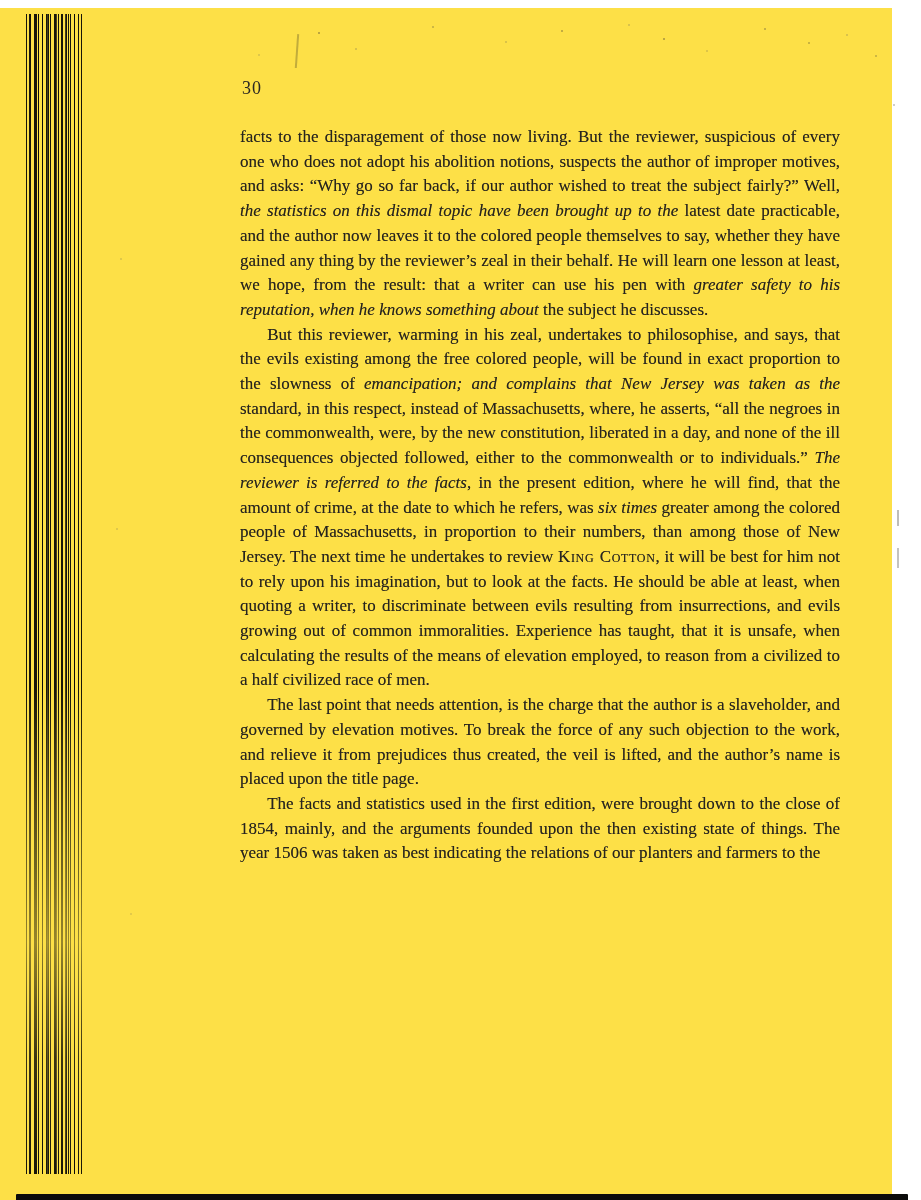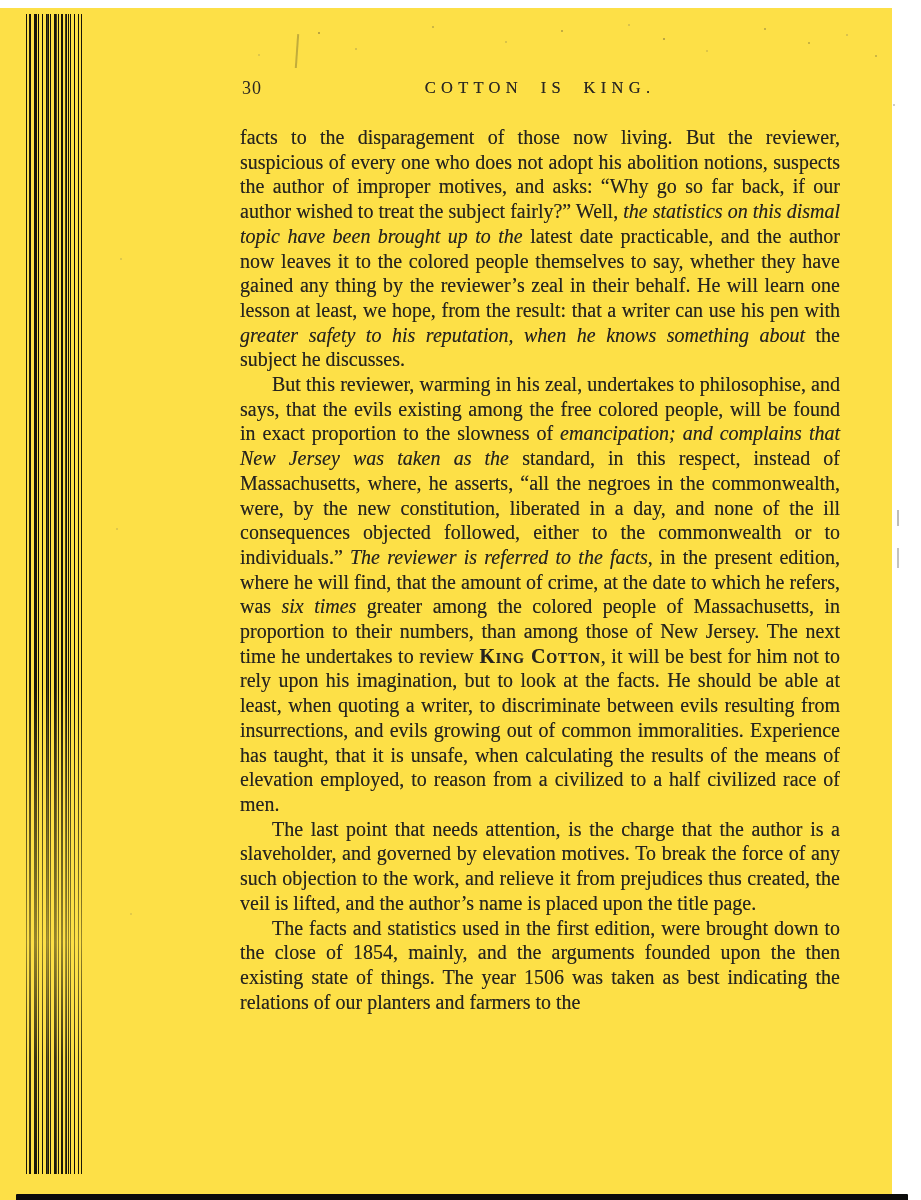--- a/index.html
+++ b/index.html
@@ -100,52 +100,51 @@
   .title {
     display: inline-block;
     font-size: 16.5px;
     letter-spacing: 0.32em;
     word-spacing: 0.5em;
     color: #2a2722;
     text-shadow: 0 0 0.5px rgba(40,36,30,0.6);
   }
   .body-text {
     margin-top: 21px;
-    font-size: 20px;
+    font-size: 17px;
     line-height: 24.7px;
     text-align: justify;
     text-shadow: 0 0 0.5px rgba(40,36,30,0.5);
   }
   .body-text p {
     margin: 0;
     padding: 0;
   }
   .body-text p.indent {
     text-indent: 1.6em;
   }
   .seg-n  { font-style: normal; }
   .seg-i  { font-style: italic; }
-  .seg-sc { font-variant: small-caps; letter-spacing: 0.04em; font-weight: bold; }
+  .seg-sc { font-variant: small-caps; letter-spacing: 0.04em; }
 </style>
 </head>
 <body>
 
 <div class="scan">
 
   <div class="binding"></div>
   <div class="speckles"></div>
   <div class="margin-mark mark-1"></div>
   <div class="margin-mark mark-2"></div>
   <div class="margin-mark mark-3"></div>
   <div class="bottom-edge"></div>
 
   <div class="content">
     <div class="running-head">
       <span class="pagenum">30</span>
-      <span class="title">COTTON IS KING.</span>
     </div>
     <main class="body-text">
         <p class=""><span class="seg-n">facts to the disparagement of those now living.  But the reviewer, suspicious of every one who does not adopt his abolition notions, suspects the author of improper motives, and asks: “Why go so far back, if our author wished to treat the subject fairly?”  Well, </span><span class="seg-i">the statistics on this dismal topic have been brought up to the </span><span class="seg-n">latest date practicable, and the author now leaves it to the colored people themselves to say, whether they have gained any thing by the reviewer’s zeal in their behalf.  He will learn one lesson at least, we hope, from the result: that a writer can use his pen with </span><span class="seg-i">greater safety to his reputation, when he knows something about </span><span class="seg-n">the subject he discusses.</span></p>
         <p class="indent"><span class="seg-n">But this reviewer, warming in his zeal, undertakes to philosophise, and says, that the evils existing among the free colored people, will be found in exact proportion to the slowness of </span><span class="seg-i">emancipation; and complains that New Jersey was taken as the </span><span class="seg-n">standard, in this respect, instead of Massachusetts, where, he asserts, “all the negroes in the commonwealth, were, by the new constitution, liberated in a day, and none of the ill consequences objected followed, either to the commonwealth or to individuals.” </span><span class="seg-i">The reviewer is referred to the facts</span><span class="seg-n">, in the present edition, where he will find, that the amount of crime, at the date to which he refers, was </span><span class="seg-i">six times</span><span class="seg-n"> greater among the colored people of Massachusetts, in proportion to their numbers, than among those of New Jersey.  The next time he undertakes to review </span><span class="seg-sc">King Cotton</span><span class="seg-n">, it will be best for him not to rely upon his imagination, but to look at the facts.  He should be able at least, when quoting a writer, to discriminate between evils resulting from insurrections, and evils growing out of common immoralities.  Experience has taught, that it is unsafe, when calculating the results of the means of elevation employed, to reason from a civilized to a half civilized race of men.</span></p>
         <p class="indent"><span class="seg-n">The last point that needs attention, is the charge that the author is a slaveholder, and governed by elevation motives.  To break the force of any such objection to the work, and relieve it from prejudices thus created, the veil is lifted, and the author’s name is placed upon the title page.</span></p>
         <p class="indent"><span class="seg-n">The facts and statistics used in the first edition, were brought down to the close of 1854, mainly, and the arguments founded upon the then existing state of things.  The year 1506 was taken as best indicating the relations of our planters and farmers to the</span></p>
       </main>
   </div>
 
 </div>

